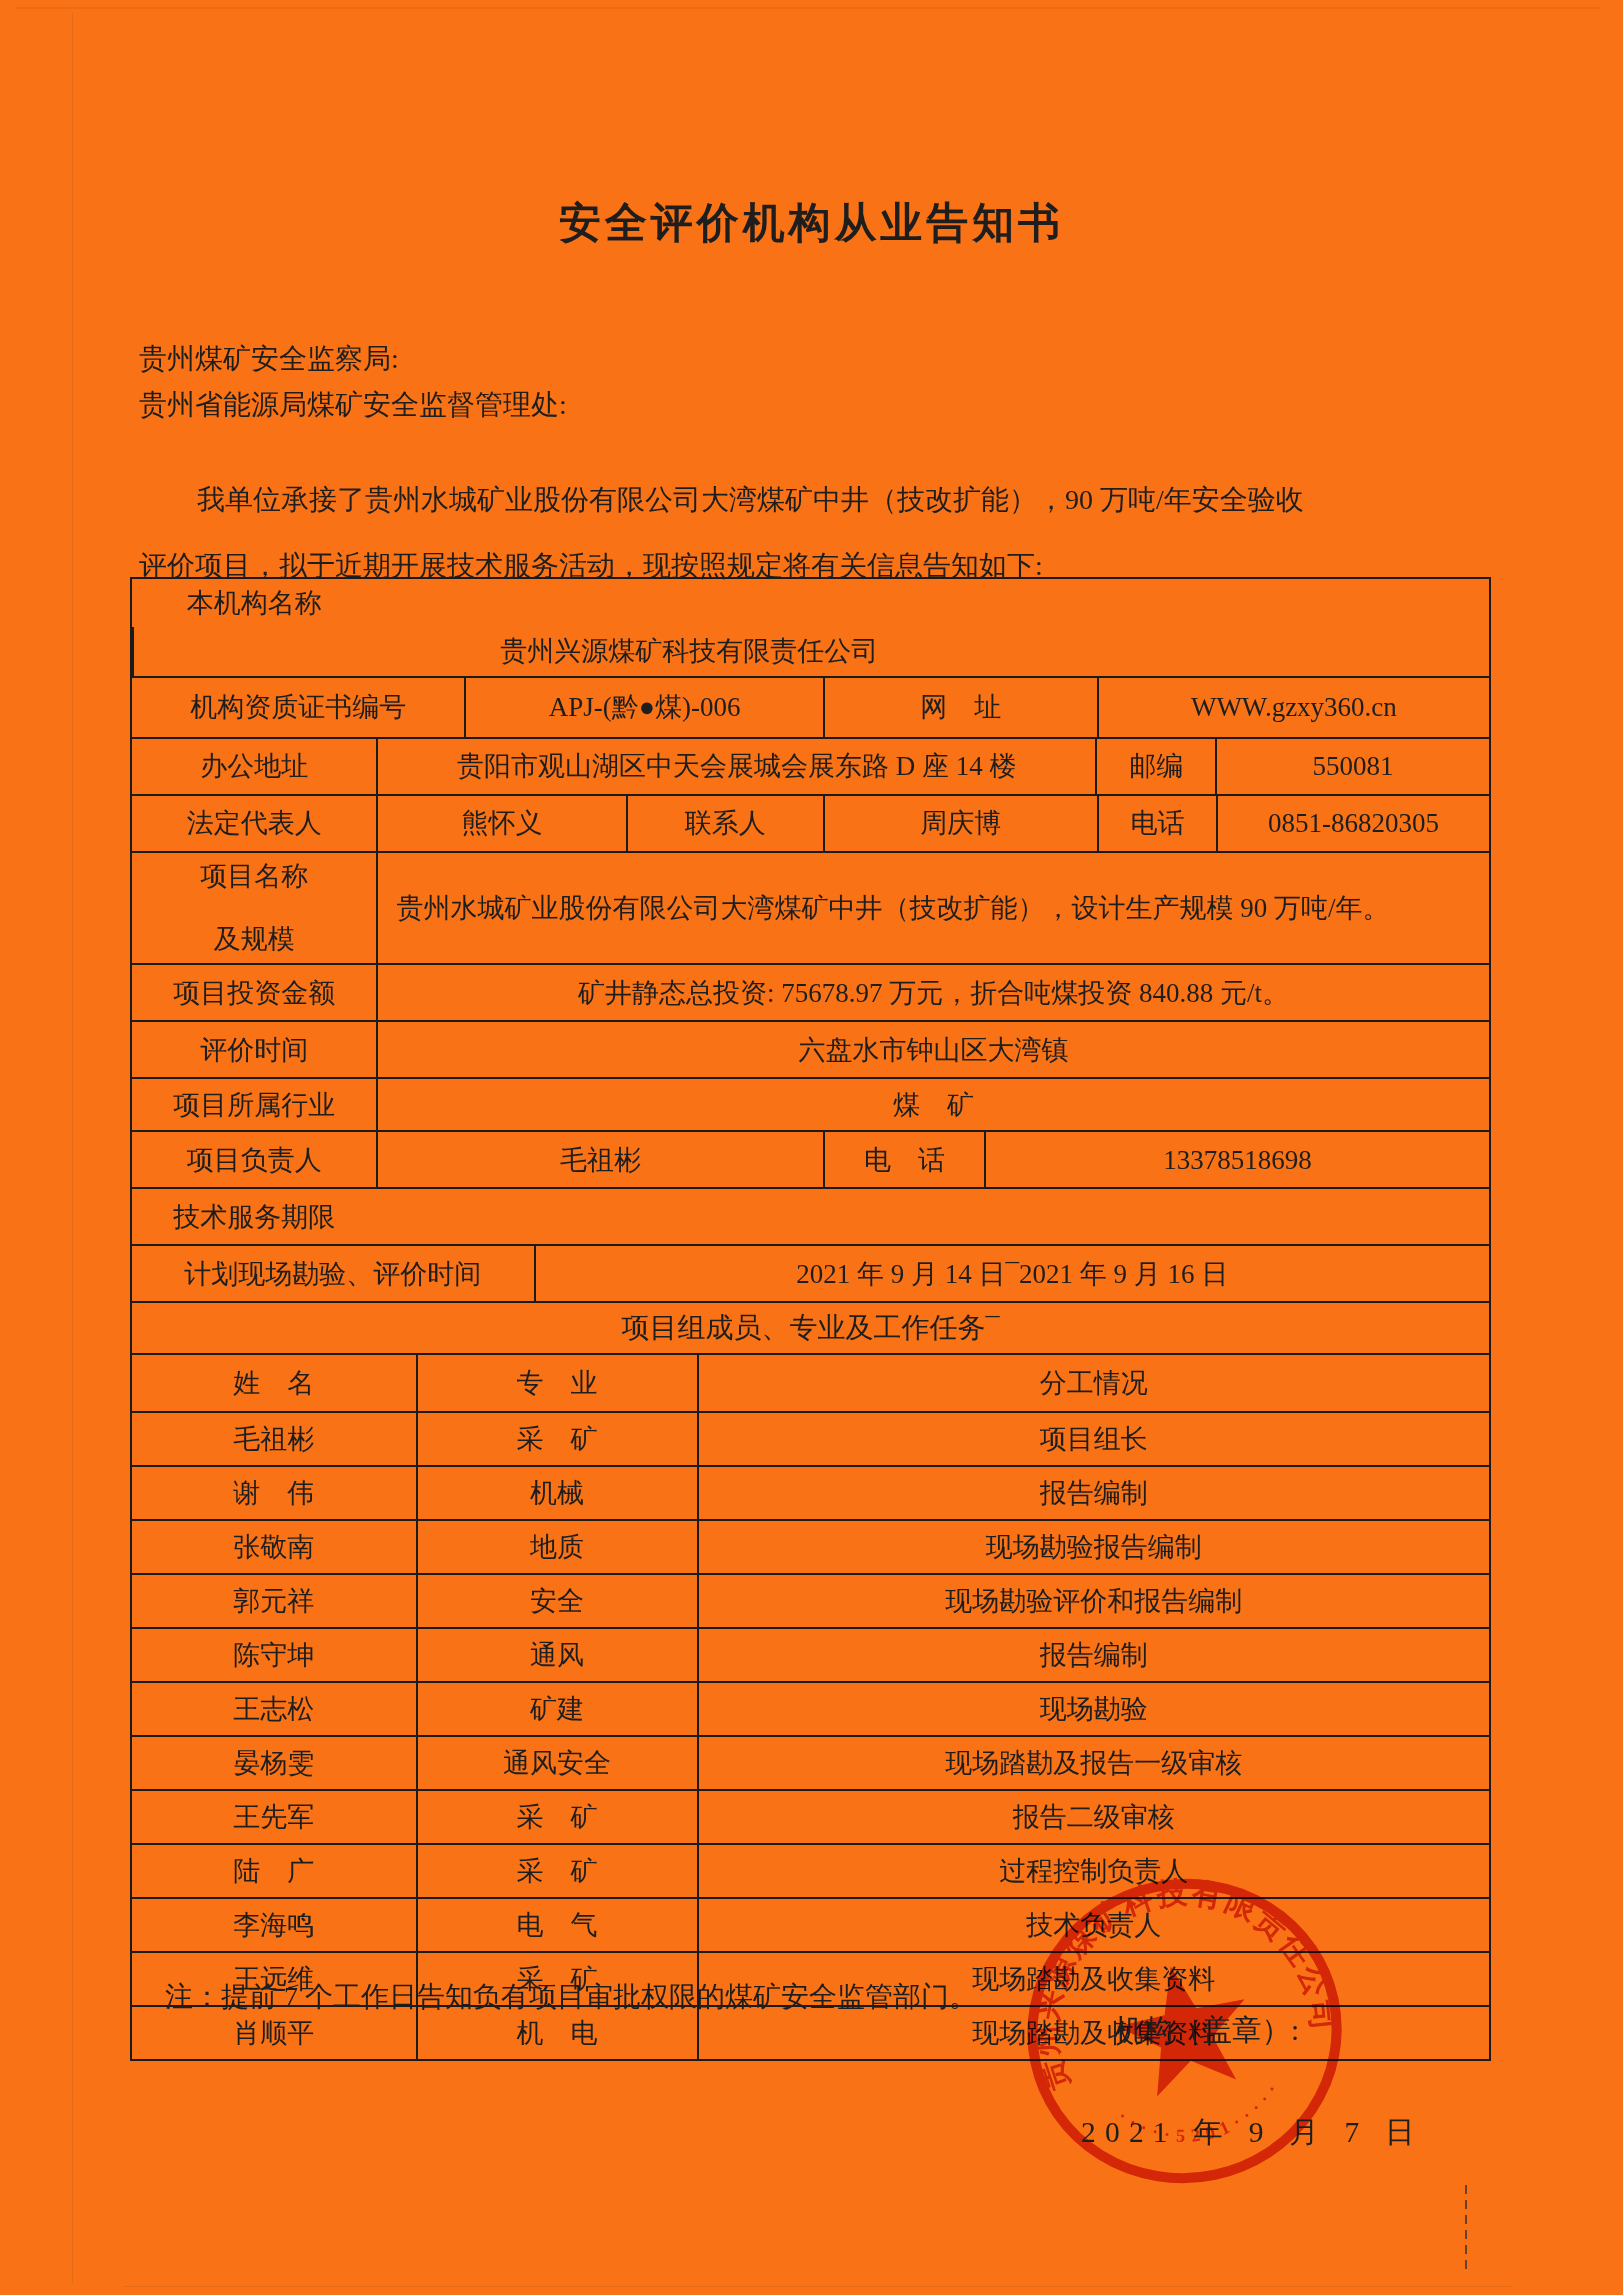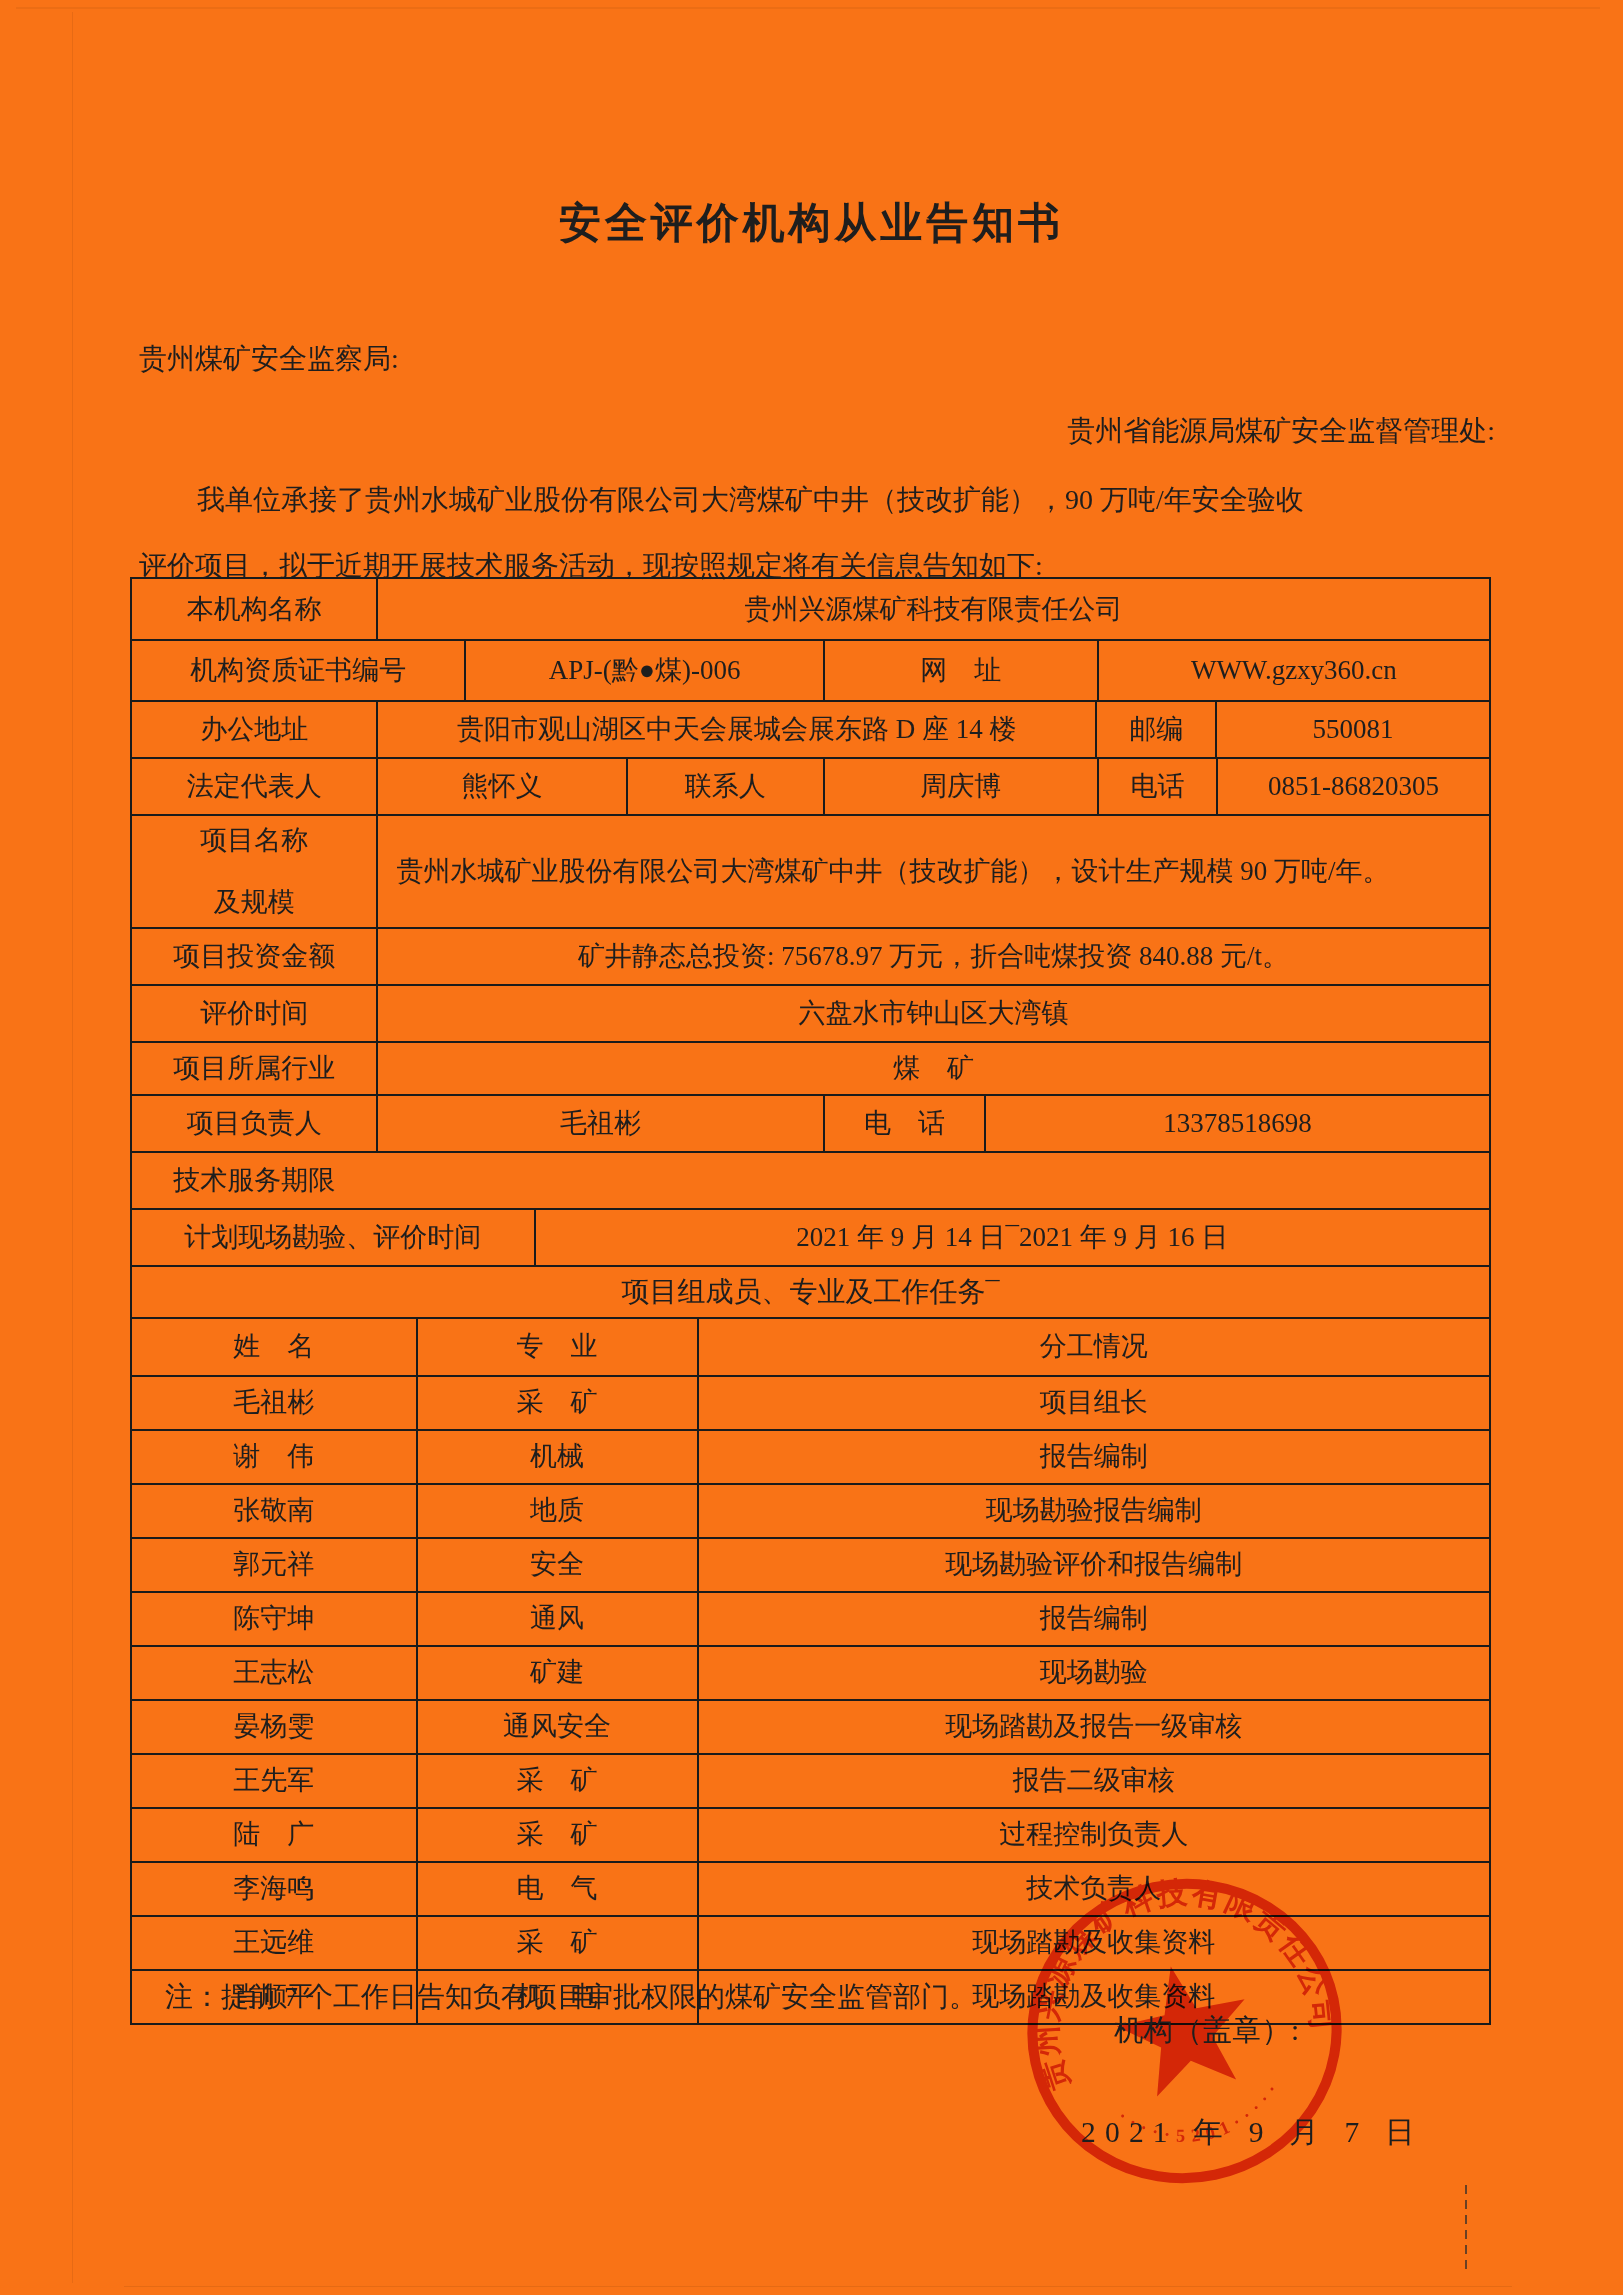--- a/index.html
+++ b/index.html
@@ -13,28 +13,28 @@
   .topband { position:absolute; left:15.7px; top:6.5px; width:1584px; height:2.6px; background:rgba(0,0,0,0.05); }
   .vline2 { position:absolute; left:1465px; top:2185px; width:2px; height:88px;
             background:repeating-linear-gradient(to bottom,#2b2b2b 0 9.2px, transparent 9.2px 15px); opacity:.7; }
   .bottomband { position:absolute; left:124px; top:2286px; width:1388px; height:1.3px; background:rgba(0,0,0,0.08); }
 
   .title { position:absolute; top:195px; left:0; width:100%; text-align:center;
            font-size:42px; font-weight:bold; letter-spacing:3.9px; }
 
   .bodyline { position:absolute; left:139px; width:1356px; font-size:28px; line-height:1.2; white-space:nowrap; }
   .sal1 { top:342px; }
-  .sal2 { top:414px;text-align:right; }
+  .sal2 { top:388px; }
   .intro1 { top:483px; padding-left:58px; }
   .intro2 { top:549px; }
 
   .table { position:absolute; left:130px; top:577px; width:1361px;
            border:2.6px solid #1b1b1b; box-sizing:border-box; background:transparent; }
   .trow { display:flex; border-top:2.6px solid #1b1b1b; align-items:stretch; }
-  .trow:first-child { border-top:none; }
+  .trow:first-child { border-top:none;flex-direction:column; }
   .c { border-left:2px solid #1b1b1b; box-sizing:border-box; display:flex; flex-direction:row;
        align-items:center; justify-content:center; text-align:center;
        font-size:27px; line-height:1.5; padding:3.9px 9.2px; }
   .c:first-child { border-left:none; }
   .c.left { justify-content:flex-start; text-align:left; padding-left:18.3px; }
   .c.col { flex-direction:column; justify-content:center; gap:22px; }
   .banner { font-size:28px; }
 
   .note { position:absolute; left:165px; top:1978px; font-size:28px; white-space:nowrap; }
   .stamp-label { position:absolute; left:1114px; top:2011px; font-size:29.5px; white-space:nowrap; z-index:6; }

